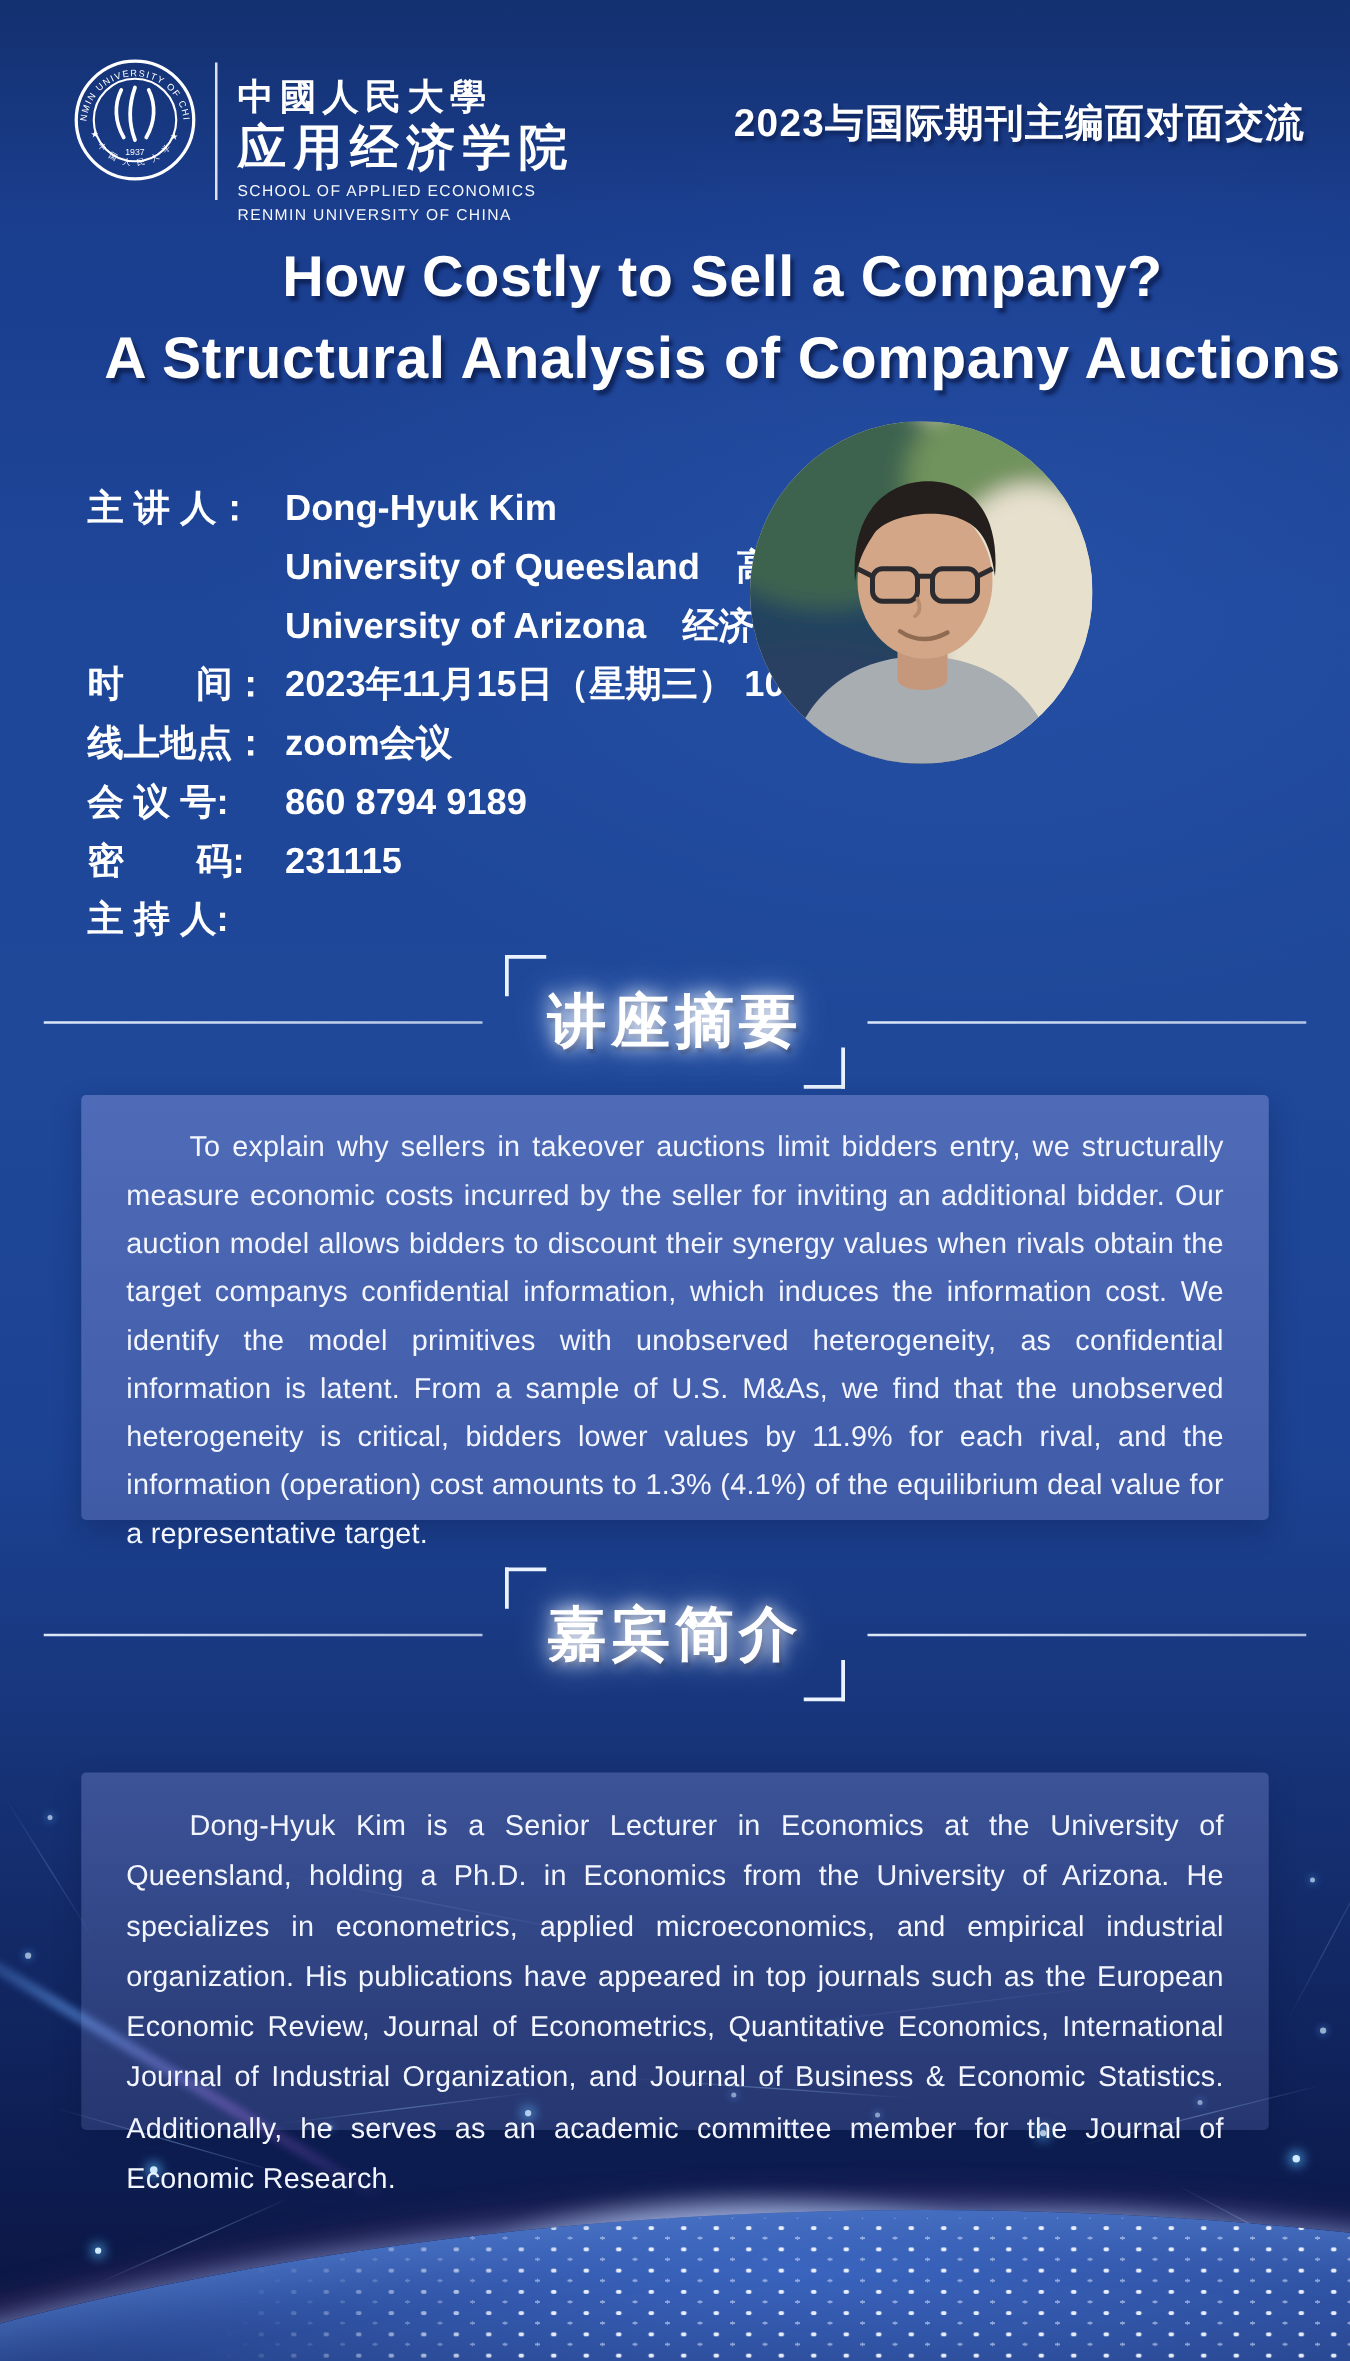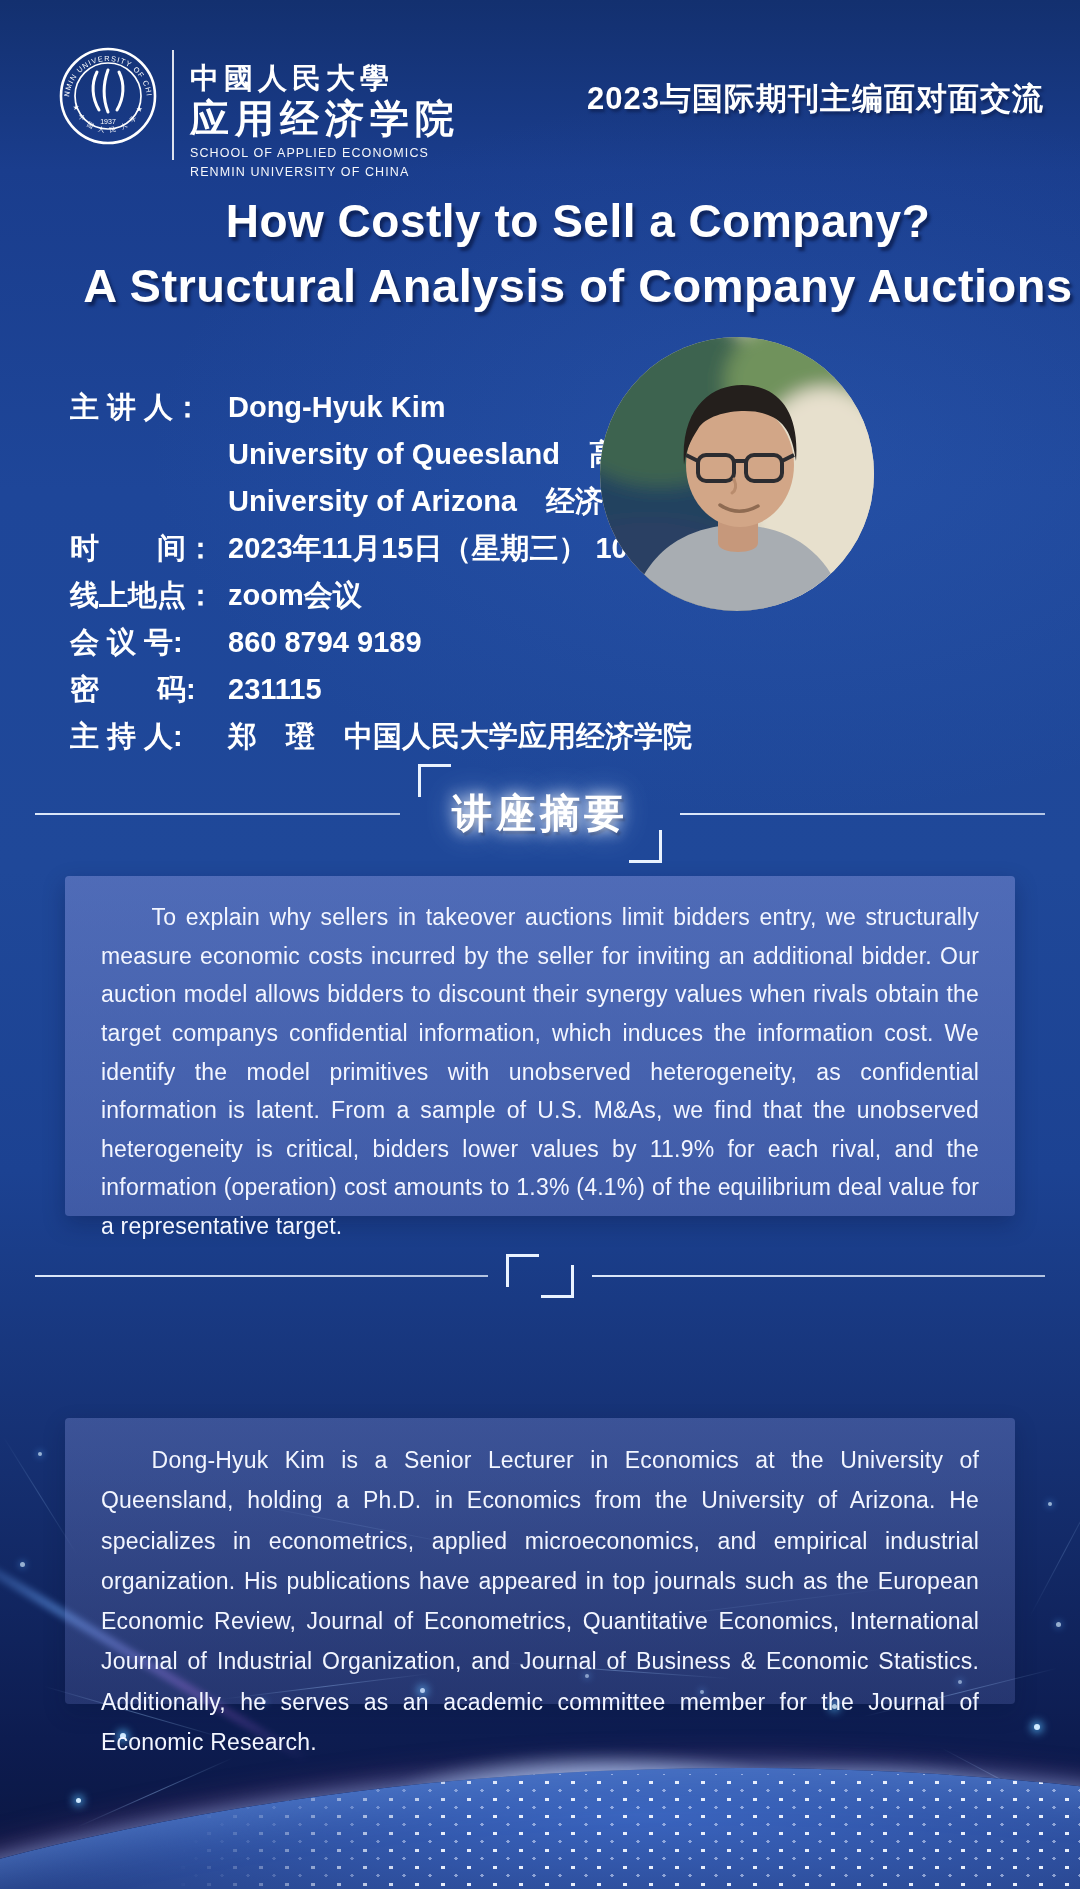--- a/index.html
+++ b/index.html
@@ -33,21 +33,21 @@
   .dlabel{flex:none; width:158px; white-space:pre;}
   .dvalue{white-space:pre;}
 
   
   .photo{position:absolute; left:600px; top:337px; width:274px; height:274px; border-radius:50%; overflow:hidden;}
 
   
   .section-header{position:absolute; left:35px; right:35px; display:flex; align-items:center; justify-content:center; gap:22px;}
   .sh-rule{flex:1; height:2px; background:linear-gradient(90deg,rgba(230,240,255,.95),rgba(230,240,255,.75));}
   .hbox{position:relative; padding:14px 30px; flex:none;}
-  .hbox .txt{font-size:40px; font-weight:bold; letter-spacing:4px;
+  .hbox .txt{font-size:47px; font-weight:bold; letter-spacing:4px;
     text-shadow:0 0 14px rgba(255,255,255,.95),0 0 30px rgba(170,205,255,.8),2px 3px 2px rgba(8,22,64,.5);}
   .br-tl,.br-br{position:absolute; width:30px; height:30px;}
   .br-tl{left:-4px; top:-8px; border-top:3px solid #eaf3ff; border-left:3px solid #eaf3ff;}
   .br-br{right:-4px; bottom:-8px; border-bottom:3px solid #eaf3ff; border-right:3px solid #eaf3ff;}
   .sh1{top:772px;} .sh2{top:1262px;}
 
   
   .panel{position:absolute; left:65px; width:950px; border-radius:4px;}
   .panel p{margin:0; padding:22px 36px 0 36px; font-size:23px; line-height:1.68; text-align:justify; text-indent:2.2em; color:#f3f6ff; letter-spacing:.2px;}
   .panel.abstract{top:876px; height:340px;
@@ -188,21 +188,20 @@
       <div class="drow">
           <span class="dlabel">会 议 号:</span>
           <span class="dvalue">860 8794 9189</span>
         </div>
       <div class="drow">
           <span class="dlabel">密　　码:</span>
           <span class="dvalue">231115</span>
         </div>
       <div class="drow">
           <span class="dlabel">主 持 人:</span>
-          <span class="dvalue">郑　璒　中国人民大学应用经济学院</span>
         </div>
     </div>
 
     <div class="photo">
       <svg width="274" height="274" viewBox="0 0 274 274">
         <defs>
             <filter id="blur8">
               <feGaussianBlur stdDeviation="9"></feGaussianBlur>
             </filter>
           </defs>
@@ -241,20 +240,21 @@
     </div>
 
     <div class="panel abstract">
       <p>To explain why sellers in takeover auctions limit bidders entry, we structurally measure economic costs incurred by the seller for inviting an additional bidder. Our auction model allows bidders to discount their synergy values when rivals obtain the target companys confidential information, which induces the information cost. We identify the model primitives with unobserved heterogeneity, as confidential information is latent. From a sample of U.S. M&amp;As, we find that the unobserved heterogeneity is critical, bidders lower values by 11.9% for each rival, and the information (operation) cost amounts to 1.3% (4.1%) of the equilibrium deal value for a representative target.</p>
     </div>
 
     <div class="section-header sh2">
       <div class="sh-rule"></div>
       <div class="hbox">
         <span class="br-tl"></span>
+        <span class="txt">嘉宾简介</span>
         <span class="br-br"></span>
       </div>
       <div class="sh-rule"></div>
     </div>
 
     <div class="panel bio">
       <p>Dong-Hyuk Kim is a Senior Lecturer in Economics at the University of Queensland, holding a Ph.D. in Economics from the University of Arizona. He specializes in econometrics, applied microeconomics, and empirical industrial organization. His publications have appeared in top journals such as the European Economic Review, Journal of Econometrics, Quantitative Economics, International Journal of Industrial Organization, and Journal of Business &amp; Economic Statistics. Additionally, he serves as an academic committee member for the Journal of Economic Research.</p>
     </div>
 
   </div>

